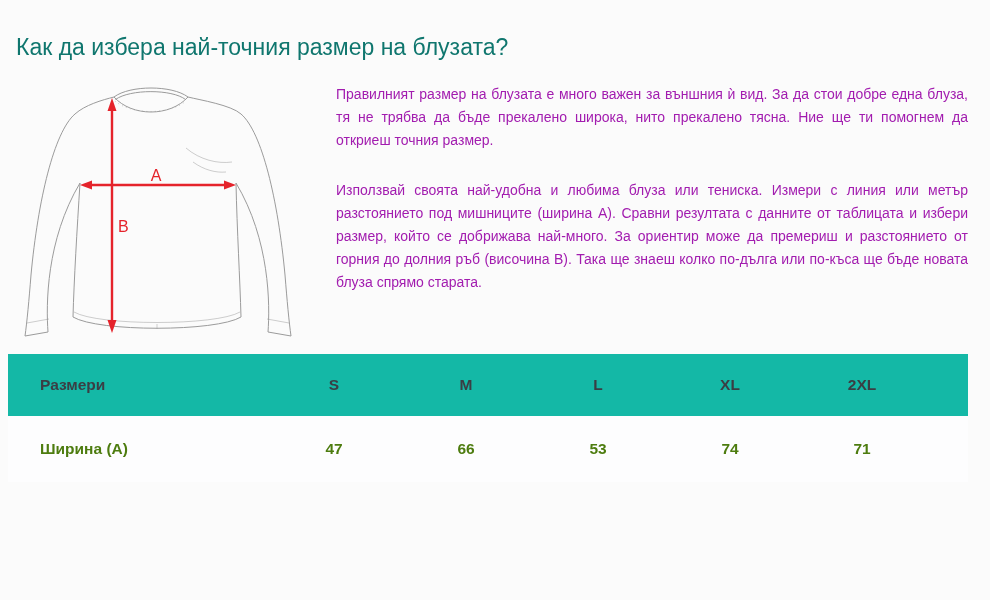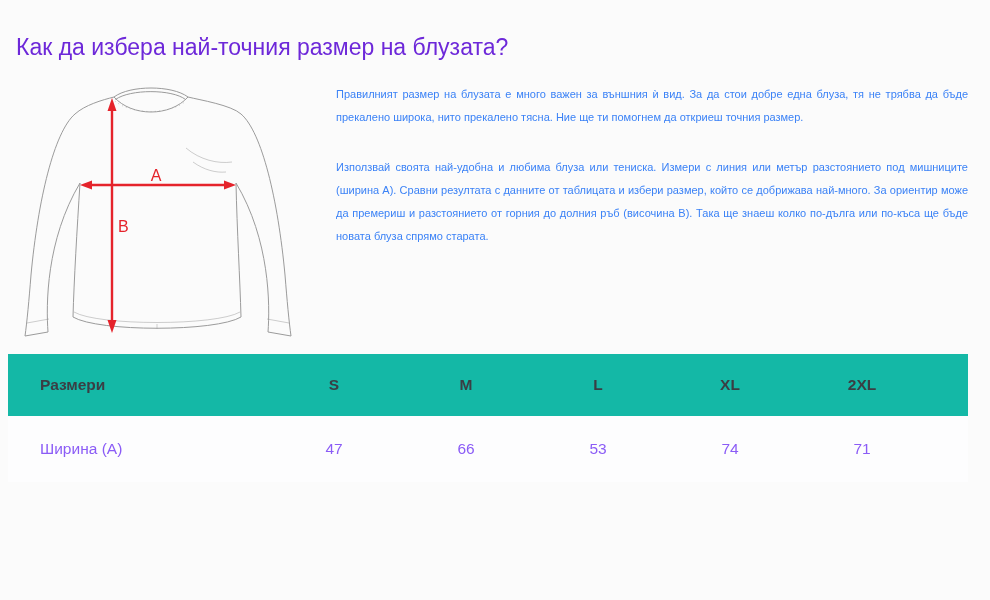--- a/index.html
+++ b/index.html
@@ -16,50 +16,50 @@
     font-size: 29px;
     font-weight: 500;
     letter-spacing: -0.2px;
     color: #24282c;
     line-height: 36px;
   }
   .page-subtitle {
     margin-top: 14px;
     font-size: 23px;
     font-weight: 300;
-    color: #6d28d9;
+    color: #0f766e;
     line-height: 30px;
   }
 
   .guide-row { display: flex; margin-top: 8px; }
   .figure { width: 320px; flex: none; }
   .figure svg { display: block; margin-left: 2px; }
 
   .paragraphs {
     flex: 1;
     padding-top: 13px;
-    font-size: 11px;
+    font-size: 14px;
     line-height: 23px;
     text-align: justify;
-    color: #3b82f6;
+    color: #a21caf;
   }
   .paragraphs p + p { margin-top: 27px; }
 
   table.size-table {
     margin-left: -8px;
     margin-top: 2px;
     width: 960px;
     border-collapse: collapse;
     table-layout: fixed;
     font-size: 15.5px;
   }
   table.size-table th, table.size-table td {
-    font-weight: 400;
+    font-weight: 700;
     text-align: center;
-    color: #8b5cf6;
+    color: #4d7c0f;
     padding: 0;
   }
   table.size-table .lbl {
     text-align: left;
     padding-left: 32px;
   }
   tr.head { height: 62px; background: #14b8a6; }
   tr.head th { font-weight: 700; color: #3a3e44; }
   tr.row-a { height: 66px; background: #fdfdfe; }
   tr.row-b { height: 66px; background: #f6f7f8; }

